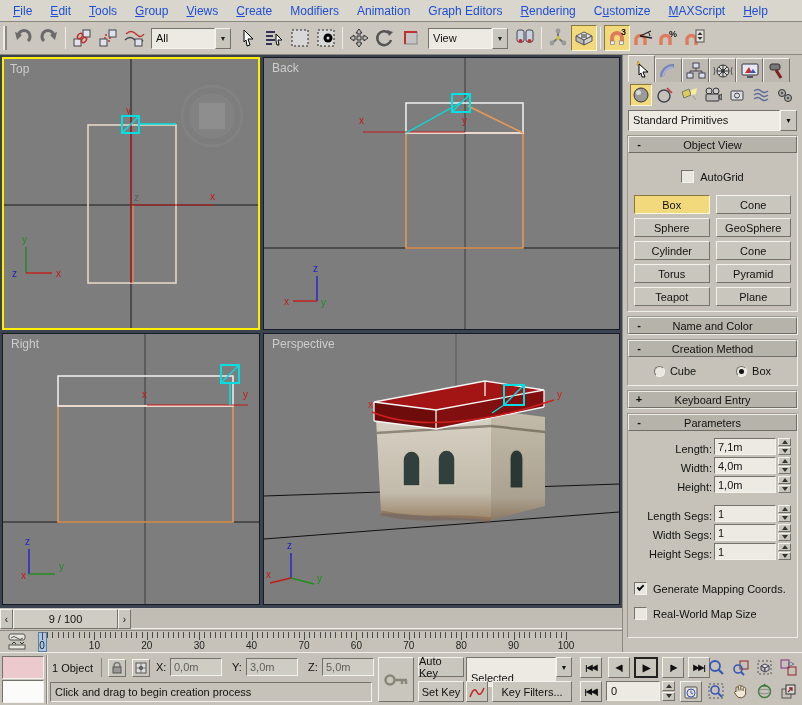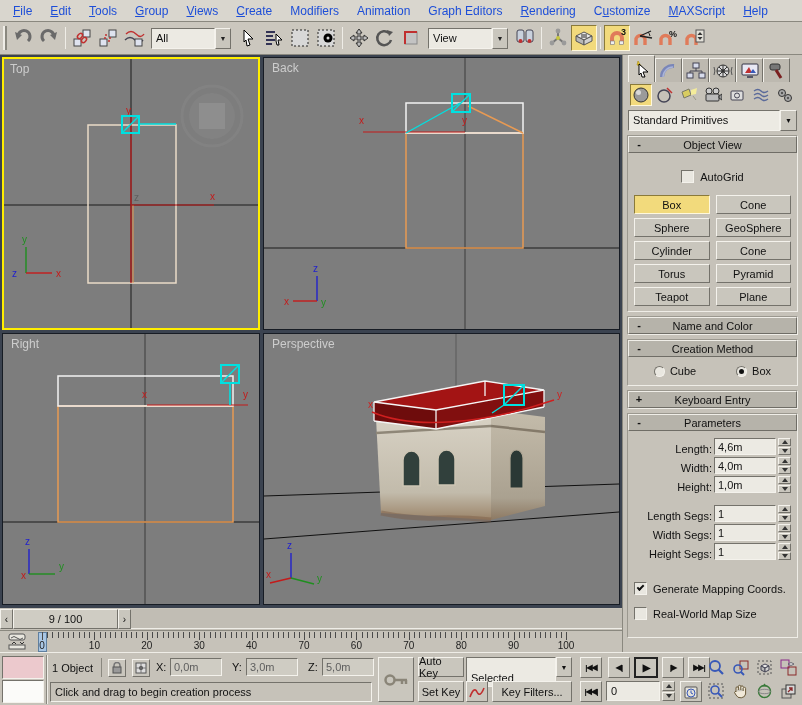--- a/index.html
+++ b/index.html
@@ -560,21 +560,21 @@
     </div>
 
     <div class="rollout">
       <div class="rhead">
         <span class="pm">-</span>
         <span class="rtitle">Parameters</span>
       </div>
       <div class="rbody" id="paramsbody">
           <div class="prow">
             <span class="plabel">Length:</span>
-            <div class="pfield">4,6m</div>
+            <div class="pfield">7,1m</div>
             <div class="spin">
               <div class="spbtn">
                 <span class="tri-up"></span>
               </div>
               <div class="spbtn">
                 <span class="tri-dn"></span>
               </div>
             </div>
           </div>
           <div class="prow">

